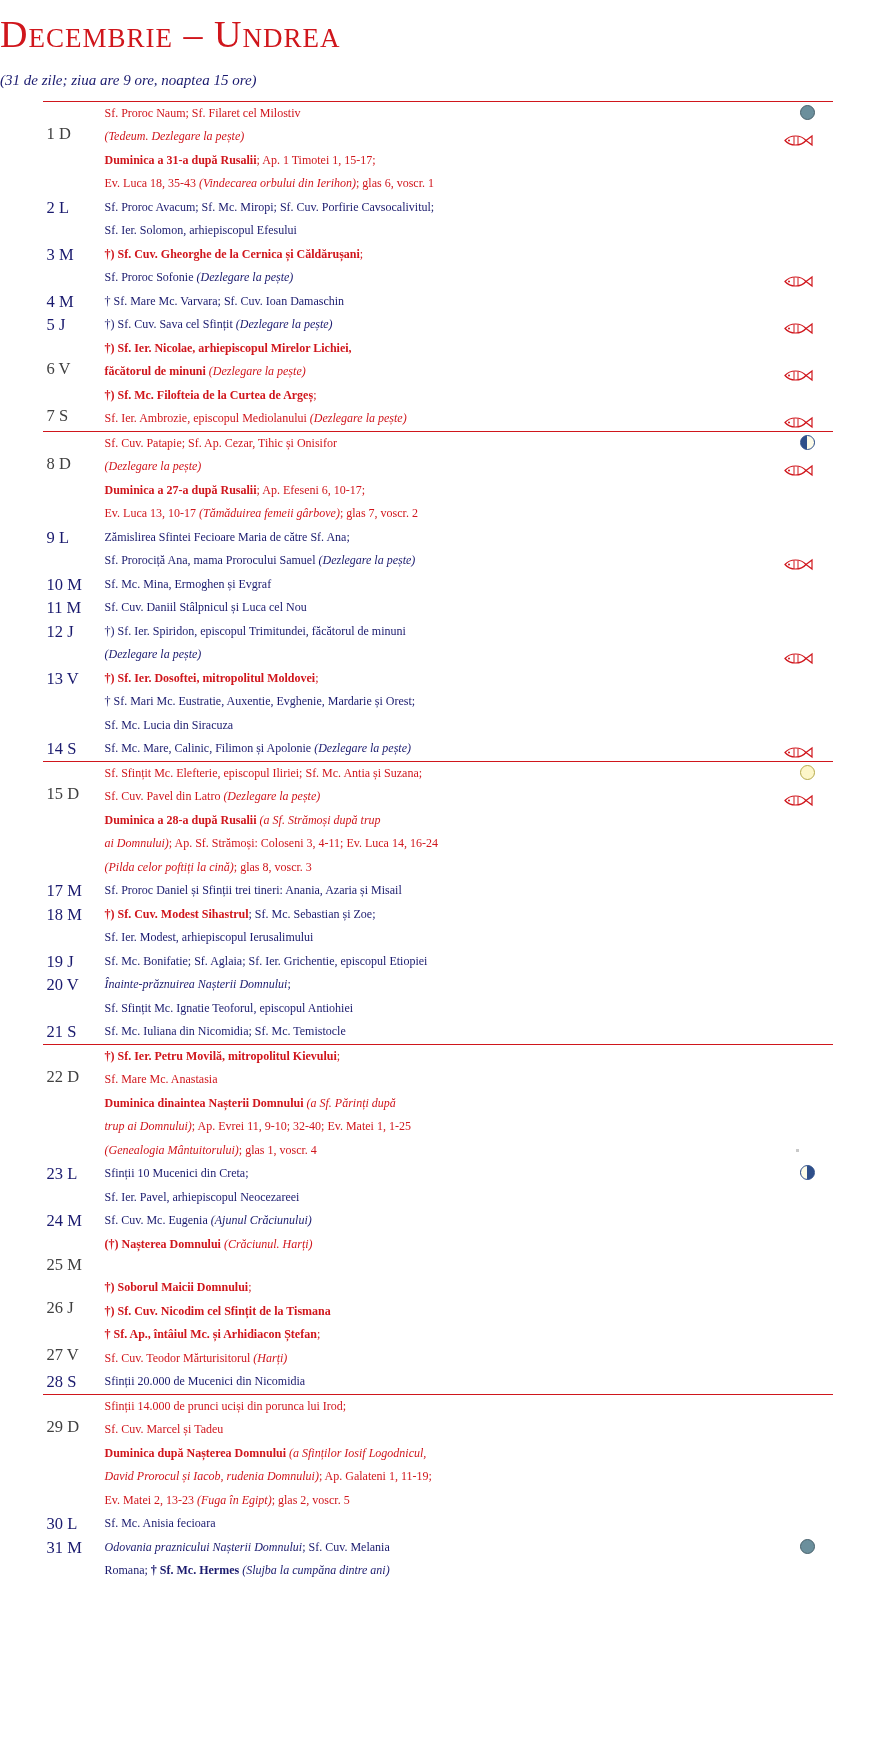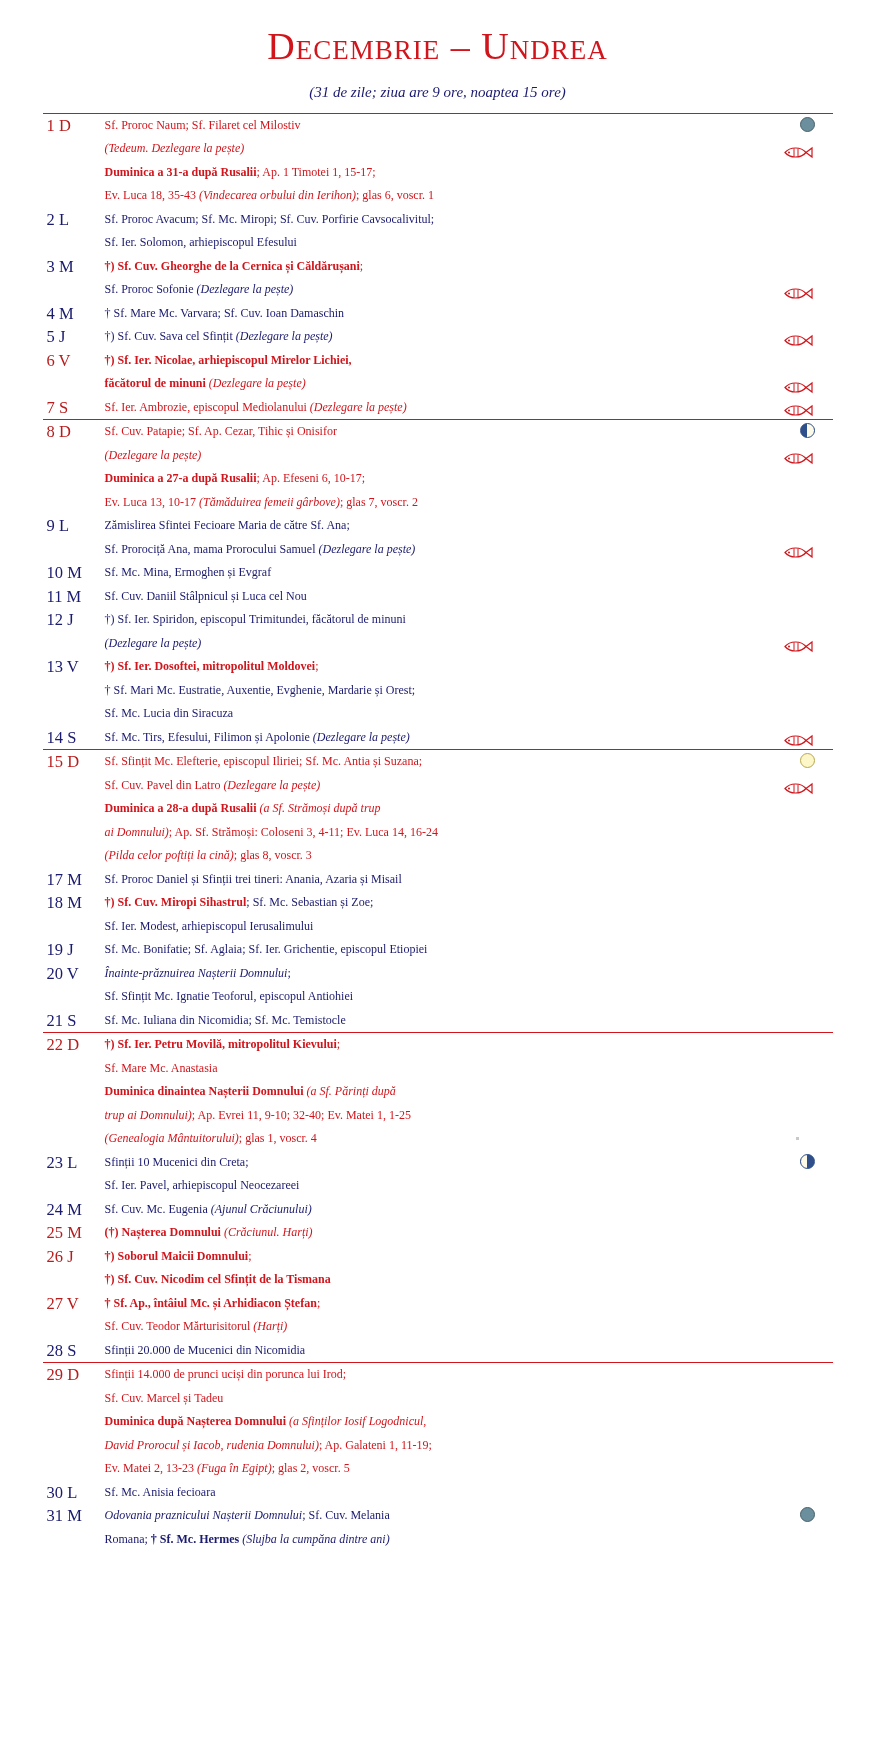--- a/index.html
+++ b/index.html
@@ -14,22 +14,22 @@
     color: #1a1a6e;
   }
   .page {
     position: relative;
     width: 875px;
     min-height: 1756px;
     padding: 0;
     box-sizing: border-box;
   }
   .header {
-    text-align: center;
-    padding-top: 26px;
+    text-align: left;
+    padding-top: 14px;
   }
   .title {
     font-size: 38px;
     color: #d0161c;
     font-family: "Liberation Serif", serif;
     letter-spacing: 1px;
     font-variant: small-caps;
     font-weight: normal;
     margin: 0;
     line-height: 1.1;
@@ -61,21 +61,22 @@
     width: 62px;
     flex: 0 0 62px;
     font-size: 16.5px;
     line-height: 23.5px;
     color: #1a1a6e;
     padding-left: 4px;
     box-sizing: border-box;
     white-space: nowrap;
   }
   .day-cell.red {
-    color: #b91c1c;
+    color: #404040;
+    margin-top: 20px;
   }
   .entry-cell {
     flex: 1 1 auto;
     font-size: 12px;
     line-height: 23.5px;
     position: relative;
     padding-right: 28px;
   }
   .line {
     position: relative;
@@ -210,20 +211,21 @@
                     <path d="M23 6.5 L29 2 L29 11 Z" fill="none" stroke="#d0161c" stroke-width="1.2"></path>
                     <circle cx="6" cy="6.5" r="1" fill="#d0161c"></circle>
                     <path d="M11 2.5 L11 10.5" stroke="#d0161c" stroke-width="1"></path>
                     <path d="M15 2.8 L15 10.2" stroke="#d0161c" stroke-width="1"></path>
                   </svg></span></span></div>
           </div>
         </div>
         <div class="day-row">
           <div class="day-cell red">7 S</div>
           <div class="entry-cell">
+            <div class="line"><span class="red bold">†) Sf. Mc. Filofteia de la Curtea de Argeș</span><span class="red">;</span></div>
             <div class="line"><span class="red">Sf. Ier. Ambrozie, episcopul Mediolanului </span><span class="red ital">(Dezlegare la pește)</span><span class="marks"><span class="fish"><svg width="30" height="13" viewBox="0 0 30 13">
                     <path d="M2 6.5 C7 0.5, 18 0.5, 23 6.5 C18 12.5, 7 12.5, 2 6.5 Z" fill="none" stroke="#d0161c" stroke-width="1.2"></path>
                     <path d="M23 6.5 L29 2 L29 11 Z" fill="none" stroke="#d0161c" stroke-width="1.2"></path>
                     <circle cx="6" cy="6.5" r="1" fill="#d0161c"></circle>
                     <path d="M11 2.5 L11 10.5" stroke="#d0161c" stroke-width="1"></path>
                     <path d="M15 2.8 L15 10.2" stroke="#d0161c" stroke-width="1"></path>
                   </svg></span></span></div>
           </div>
         </div>
       </div>
@@ -285,21 +287,21 @@
           <div class="day-cell blue">13 V</div>
           <div class="entry-cell">
             <div class="line"><span class="red bold">†) Sf. Ier. Dosoftei, mitropolitul Moldovei</span><span class="red">;</span></div>
             <div class="line"><span class="blue">† Sf. Mari Mc. Eustratie, Auxentie, Evghenie, Mardarie și Orest;</span></div>
             <div class="line"><span class="blue">Sf. Mc. Lucia din Siracuza</span></div>
           </div>
         </div>
         <div class="day-row">
           <div class="day-cell blue">14 S</div>
           <div class="entry-cell">
-            <div class="line"><span class="blue">Sf. Mc. Tirs, Efesului, Filimon și Apolonie </span><span class="blue ital">(Dezlegare la pește)</span><span class="marks"><span class="fish"><svg width="30" height="13" viewBox="0 0 30 13">
+            <div class="line"><span class="blue">Sf. Mc. Mare, Calinic, Filimon și Apolonie </span><span class="blue ital">(Dezlegare la pește)</span><span class="marks"><span class="fish"><svg width="30" height="13" viewBox="0 0 30 13">
                     <path d="M2 6.5 C7 0.5, 18 0.5, 23 6.5 C18 12.5, 7 12.5, 2 6.5 Z" fill="none" stroke="#d0161c" stroke-width="1.2"></path>
                     <path d="M23 6.5 L29 2 L29 11 Z" fill="none" stroke="#d0161c" stroke-width="1.2"></path>
                     <circle cx="6" cy="6.5" r="1" fill="#d0161c"></circle>
                     <path d="M11 2.5 L11 10.5" stroke="#d0161c" stroke-width="1"></path>
                     <path d="M15 2.8 L15 10.2" stroke="#d0161c" stroke-width="1"></path>
                   </svg></span></span></div>
           </div>
         </div>
       </div>
       <div class="week">
@@ -321,21 +323,21 @@
         </div>
         <div class="day-row">
           <div class="day-cell blue">17 M</div>
           <div class="entry-cell">
             <div class="line"><span class="blue">Sf. Proroc Daniel și Sfinții trei tineri: Anania, Azaria și Misail</span></div>
           </div>
         </div>
         <div class="day-row">
           <div class="day-cell blue">18 M</div>
           <div class="entry-cell">
-            <div class="line"><span class="red bold">†) Sf. Cuv. Miropi Sihastrul</span><span class="blue">; Sf. Mc. Sebastian și Zoe;</span></div>
+            <div class="line"><span class="red bold">†) Sf. Cuv. Modest Sihastrul</span><span class="blue">; Sf. Mc. Sebastian și Zoe;</span></div>
             <div class="line"><span class="blue">Sf. Ier. Modest, arhiepiscopul Ierusalimului</span></div>
           </div>
         </div>
         <div class="day-row">
           <div class="day-cell blue">19 J</div>
           <div class="entry-cell">
             <div class="line"><span class="blue">Sf. Mc. Bonifatie; Sf. Aglaia; Sf. Ier. Grichentie, episcopul Etiopiei</span></div>
           </div>
         </div>
         <div class="day-row">

